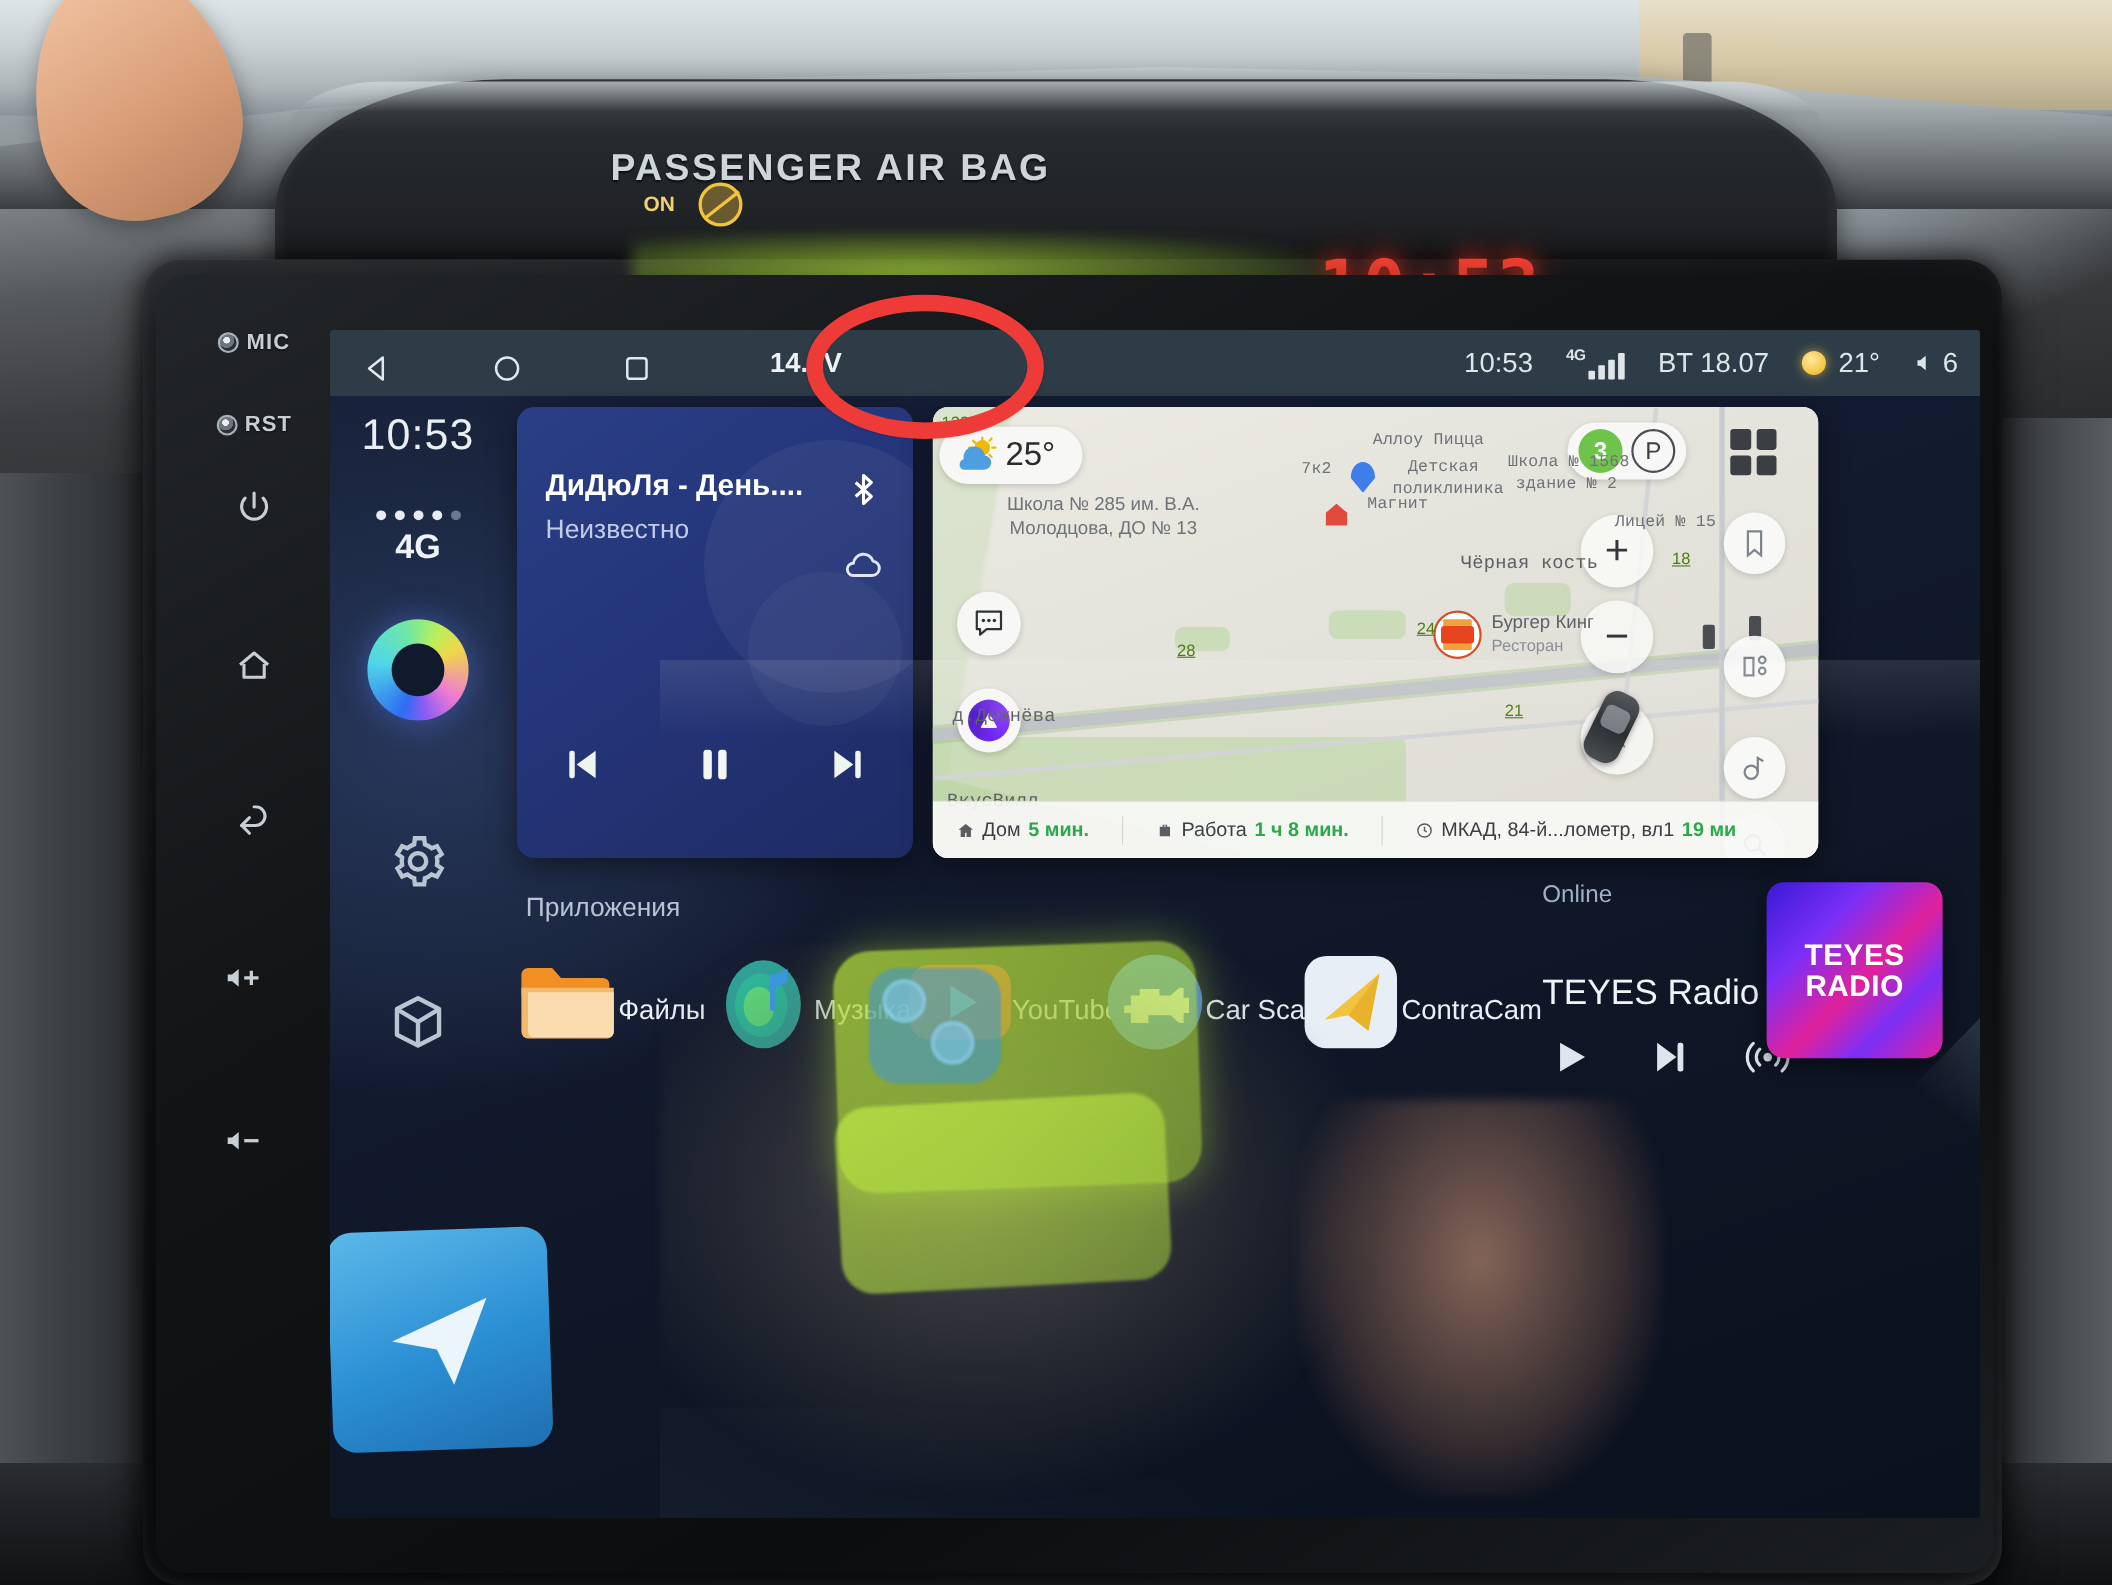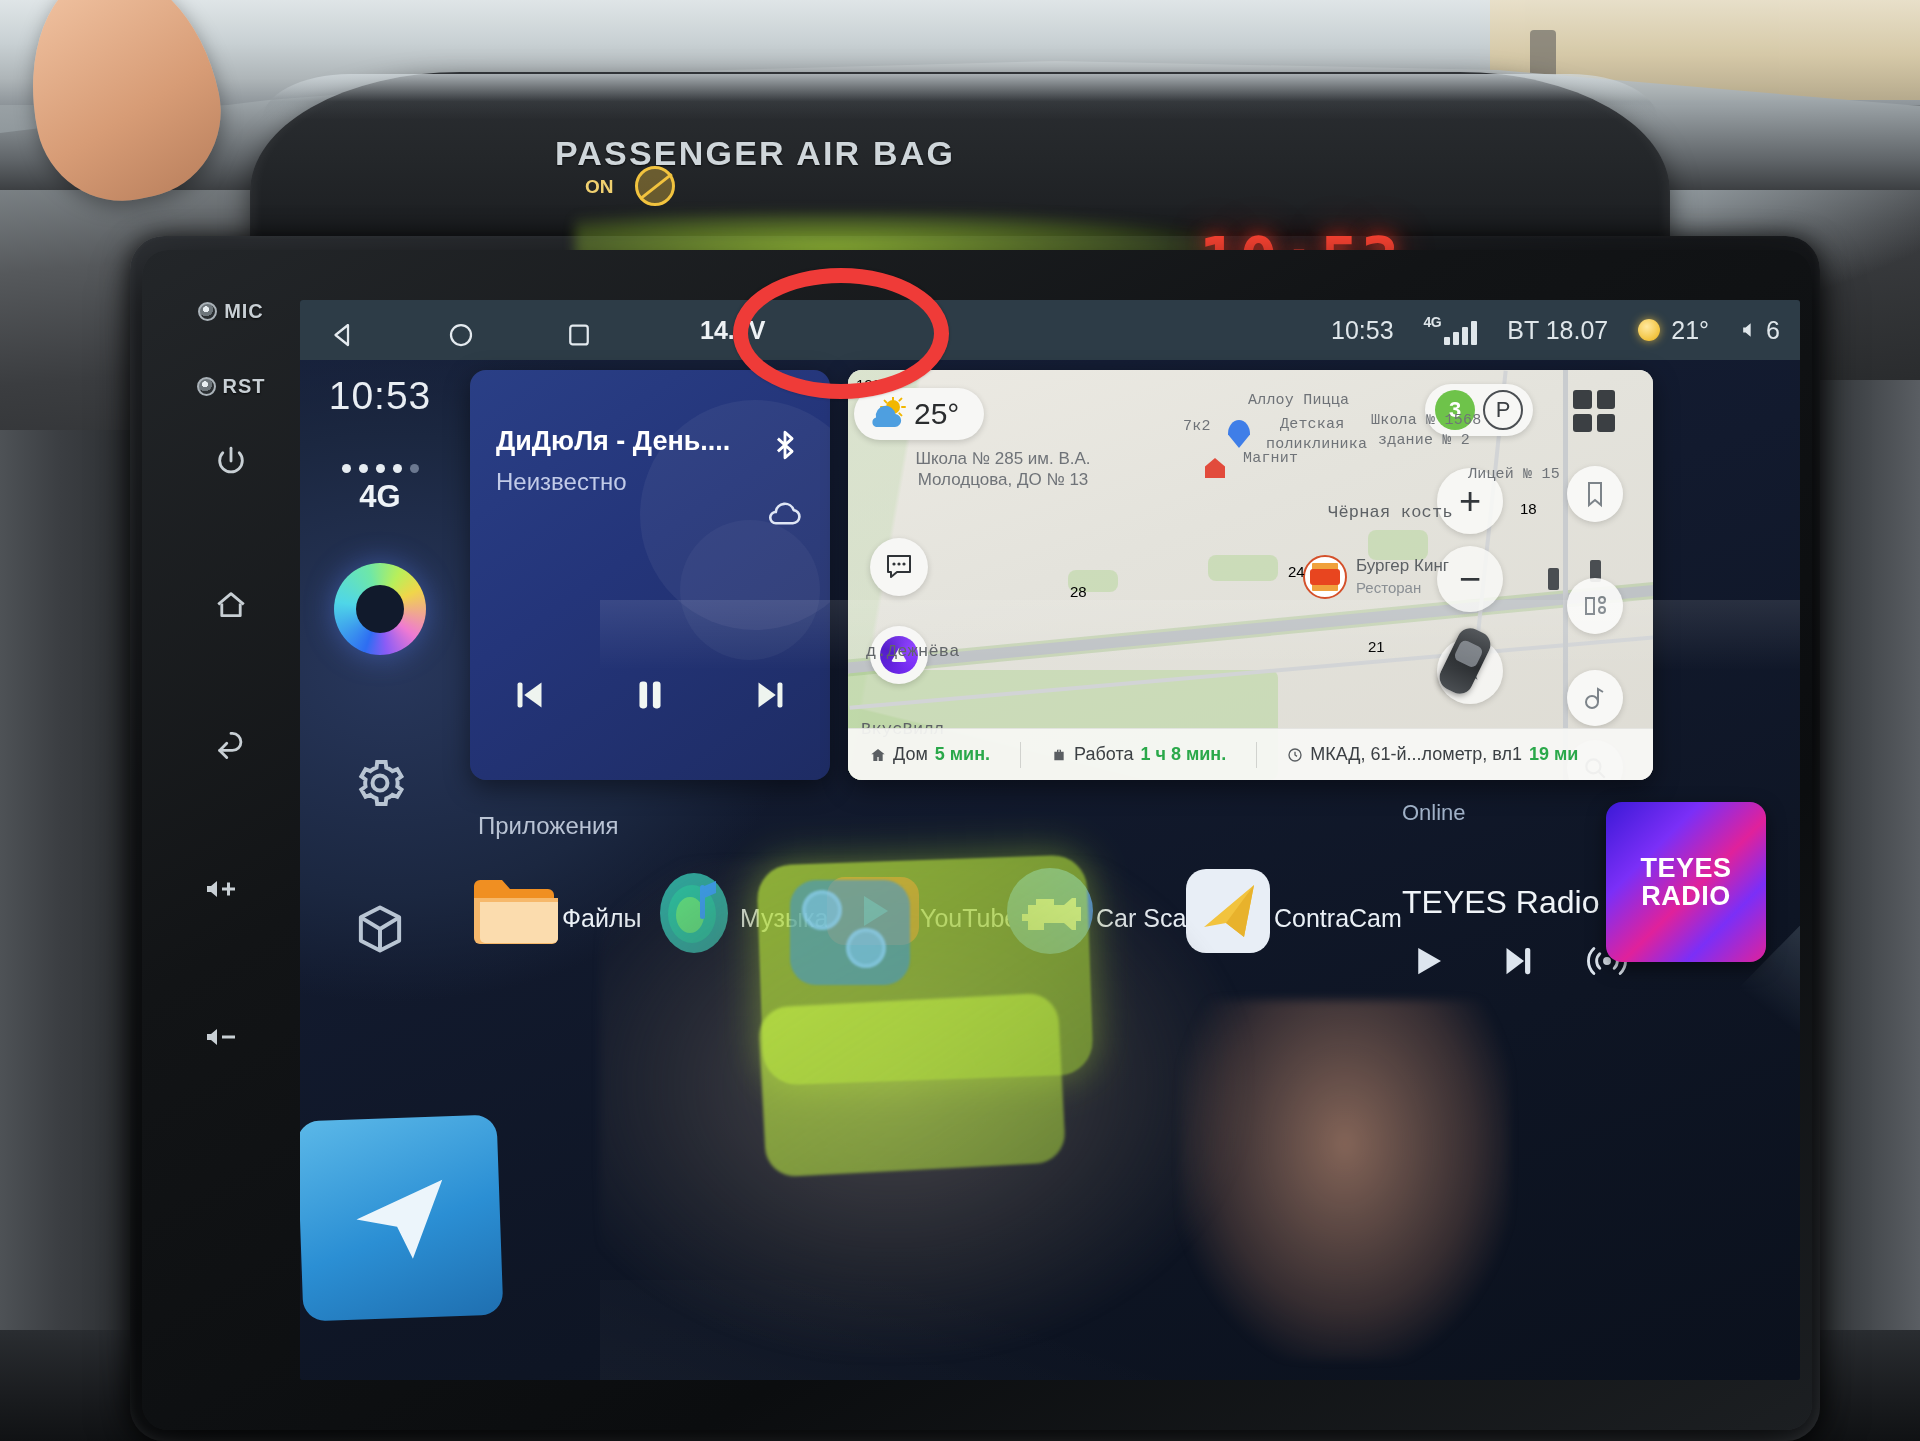--- a/index.html
+++ b/index.html
@@ -268,21 +268,21 @@
       linear-gradient(160deg,#eceae3 0%, #e4e3dc 40%, #dedcd4 100%);
   }
   .mapgreen{ position:absolute; background:rgba(178,213,148,.48); border-radius:8px; }
   .roadmain{
     position:absolute; height:11px; background:#bfc3c6; border-radius:3px;
     box-shadow:0 0 0 3px rgba(150,190,120,.35);
   }
   .roadthin{ position:absolute; height:4px; background:#d2d4d6; }
   .maplabel{ position:absolute; color:#6f7378; font-size:15px; letter-spacing:.2px; white-space:nowrap;font-family:Liberation Mono, monospace; }
   .maplabel.big{ font-size:17px; color:#5d6165; }
-  .mapnum{ position:absolute; color:#000000; font-size:15px; }
+  .mapnum{ position:absolute; color:#4d7c0f; font-size:15px;text-decoration:underline; }
   #weather-pill{
     position:absolute; left:6px; top:18px; height:52px; min-width:130px;
     background:#f7f7f5; border-radius:26px;
     display:flex; align-items:center; gap:4px; padding:0 16px 0 12px;
     box-shadow:0 2px 6px rgba(0,0,0,.16);
   }
   #weather-temp{ color:#2a2c2e; font-size:30px; font-weight:500; }
   #school-label{
     position:absolute; left:40px; top:78px; width:230px; text-align:center;
     color:#6f7378; font-size:17px; line-height:1.25;
@@ -779,21 +779,21 @@
               </svg>
             <span>Работа</span>
             <span class="route-time">1 ч 8 мин.</span>
           </span>
           <span class="route-sep"></span>
           <span class="route-item">
             <svg width="16" height="16" viewBox="0 0 24 24" fill="none" stroke="#5a5e62" stroke-width="2">
                 <circle cx="12" cy="12" r="9"></circle>
                 <path d="M12 7v5l3 2"></path>
               </svg>
-            <span>МКАД, 61-й...лометр, вл1</span>
+            <span>МКАД, 84-й...лометр, вл1</span>
             <span class="route-time">19 ми</span>
           </span>
         </div>
       </div>
 
       <div id="apps-section">
         <div id="apps-title">Приложения</div>
         <div id="apps-row">
 
           <div class="app">

